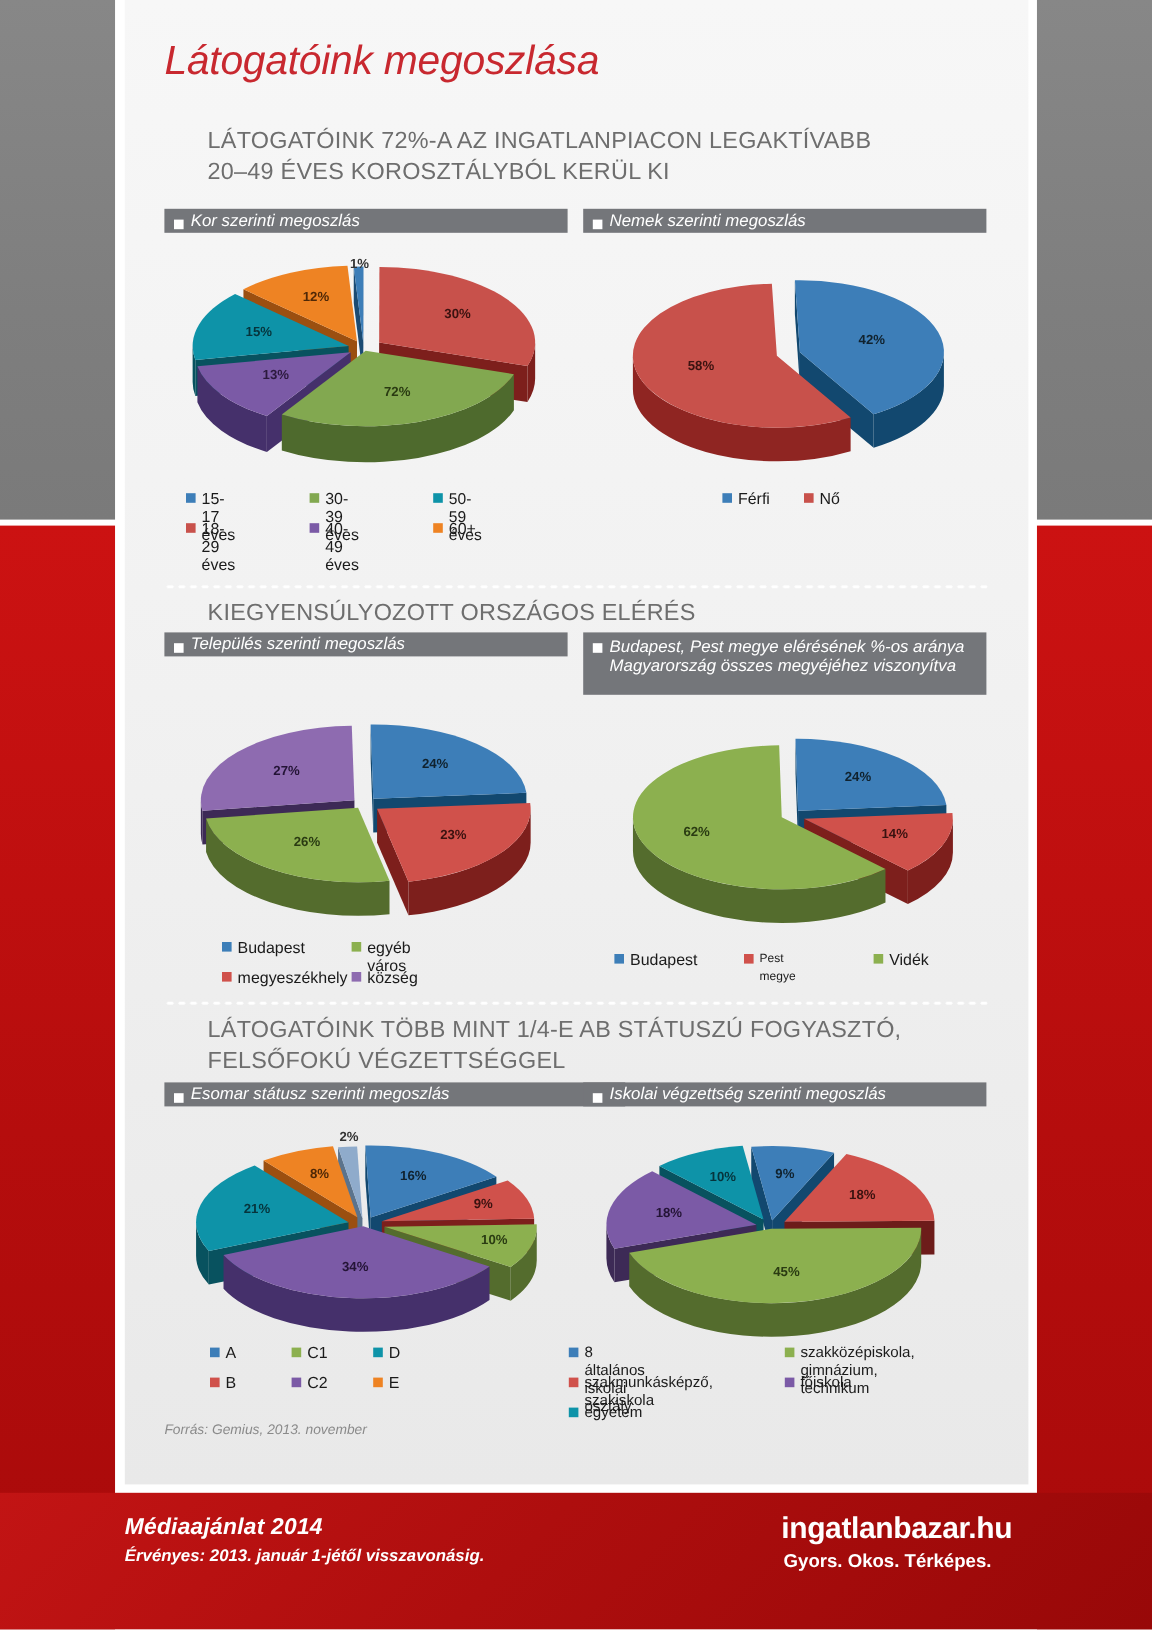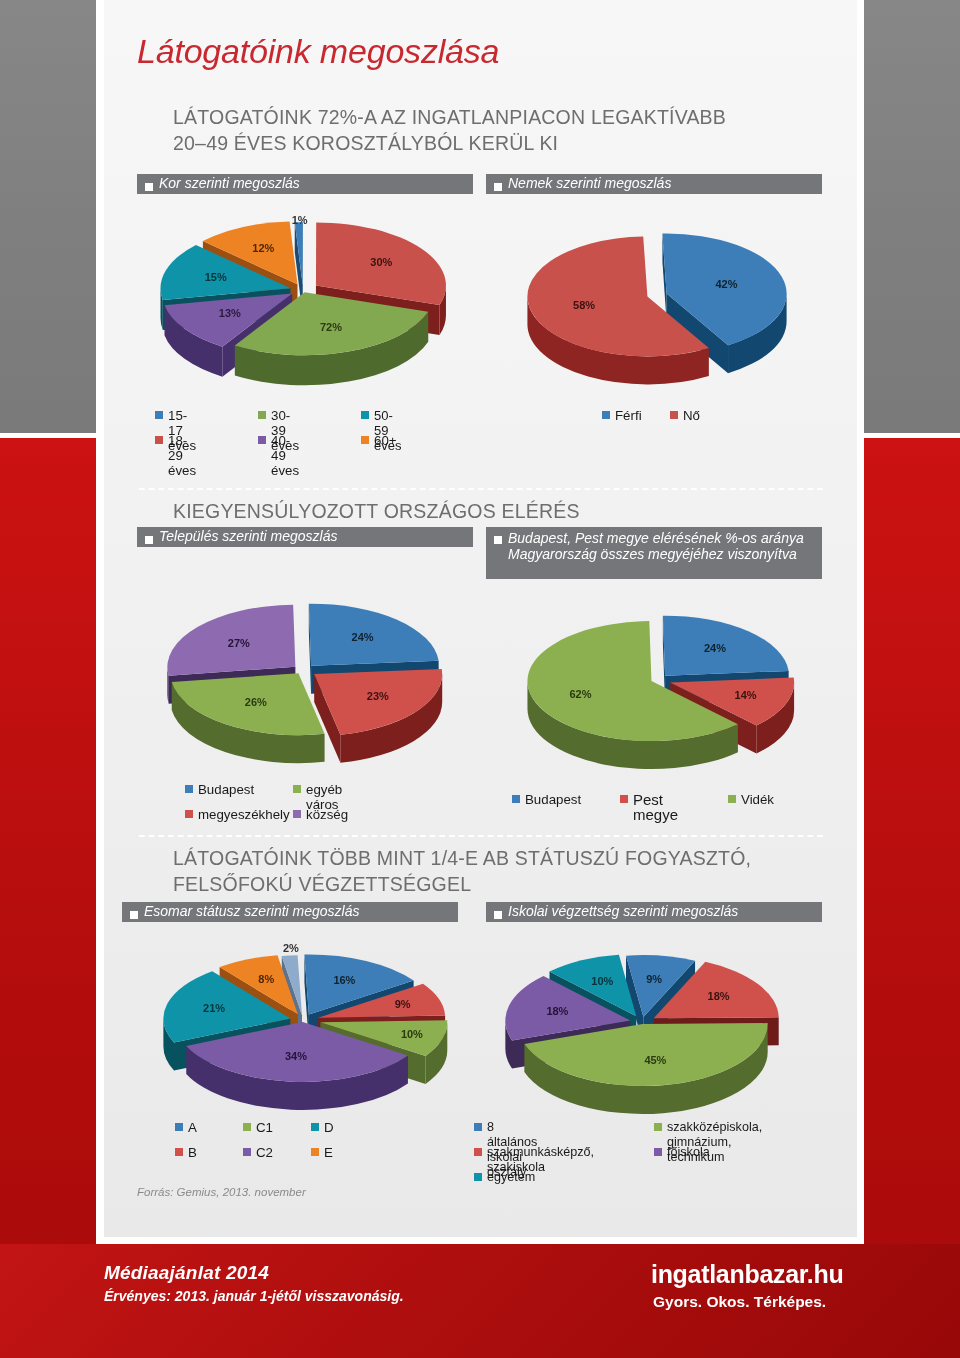--- a/index.html
+++ b/index.html
@@ -88,21 +88,21 @@
       </div>
       <div class="bar tall" style="left:382px;top:527px;width:336px;height:52px">
         <span class="sq"></span>
         <span class="txt">Budapest, Pest megye elérésének
 %-os aránya Magyarország összes
 megyéjéhez viszonyítva</span>
       </div>
       <div class="dots" style="left:33px;top:834px;width:686px;background-image:radial-gradient(#fff 40%,rgba(255,255,255,0) 46%);background-size:9.7px 4px;background-repeat:repeat-x;"></div>
       <div class="h2" style="top:845px">LÁTOGATÓINK TÖBB MINT 1/4-E AB STÁTUSZÚ FOGYASZTÓ,
 FELSŐFOKÚ VÉGZETTSÉGGEL</div>
-      <div class="bar" style="left:18px;top:902px;width:336px;height:20px">
+      <div class="bar" style="left:33px;top:902px;width:384px;height:20px">
         <span class="sq"></span>
         <span class="txt">Esomar státusz szerinti megoszlás</span>
       </div>
       <div class="bar" style="left:382px;top:902px;width:336px;height:20px">
         <span class="sq"></span>
         <span class="txt">Iskolai végzettség szerinti megoszlás</span>
       </div>
       <div class="chartbox" style="left:29px;top:198px;width:345px;height:200px">
         <svg viewBox="0 0 345 200" width="345" height="200">
           <path d="M 169.70 87.16 L 169.93 24.16 L 169.93 54.16 L 169.70 117.16 Z" fill="#1b4b73"></path>
@@ -227,21 +227,21 @@
         </svg>
         <div class="plbl" style="left:233.0px;top:42.0px;transform:translateX(-50%);color:#10222e">24%</div>
         <div class="plbl" style="left:263.6px;top:89.1px;transform:translateX(-50%);color:#3b1210">14%</div>
         <div class="plbl" style="left:98.5px;top:88.4px;transform:translateX(-50%);color:#2a3b12">62%</div>
       </div>
       <div style="position:absolute;left:378px;top:600px">
         <div class="lgi" style="position:absolute;left:30px;top:192px;font-size:13.3px">
           <span class="sq" style="background:#3D7EB8"></span>
           <span style="white-space:pre-line">Budapest</span>
         </div>
-        <div class="lgi" style="position:absolute;left:138px;top:192px;font-size:15px">
+        <div class="lgi" style="position:absolute;left:138px;top:192px;font-size:10px">
           <span class="sq" style="background:#D0514B"></span>
           <span style="white-space:pre-line">Pest megye</span>
         </div>
         <div class="lgi" style="position:absolute;left:246px;top:192px;font-size:13.3px">
           <span class="sq" style="background:#8CB04F"></span>
           <span style="white-space:pre-line">Vidék</span>
         </div>
       </div>
       <div class="chartbox" style="left:29px;top:930px;width:345px;height:185px">
         <svg viewBox="0 0 345 185" width="345" height="185">

